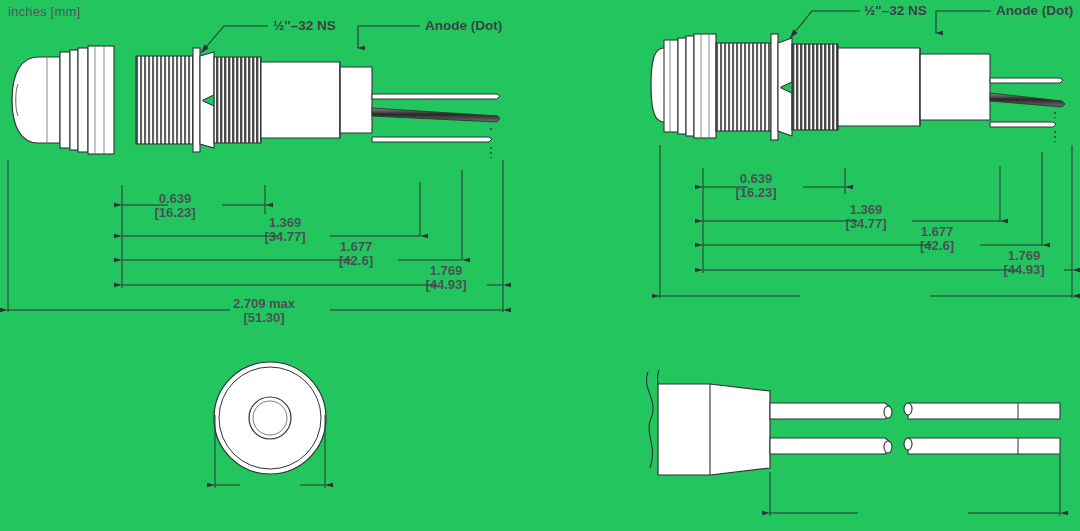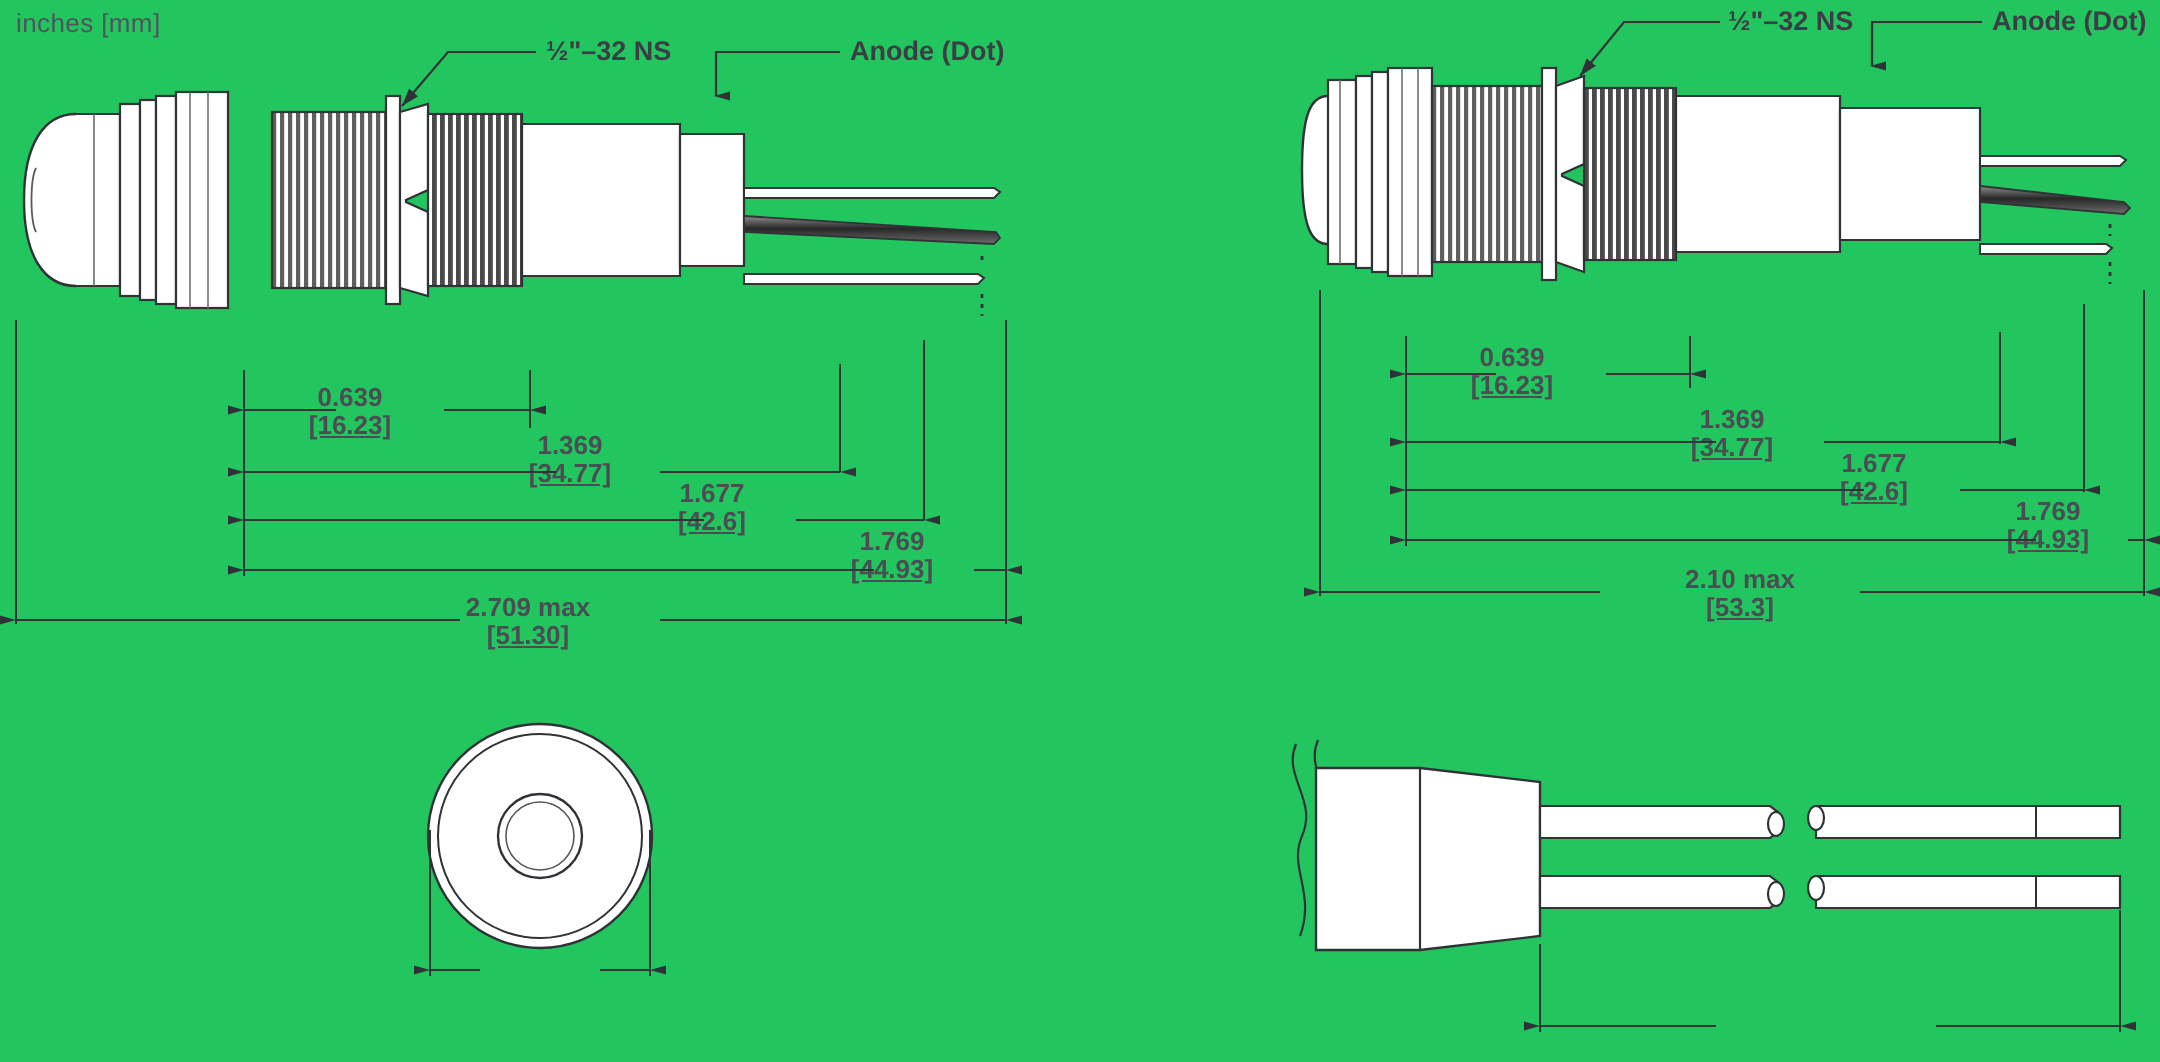--- a/index.html
+++ b/index.html
@@ -27,21 +27,21 @@
   .dim {
     position: absolute;
     color: #4a4e54;
     font-weight: bold;
     white-space: nowrap;
     text-align: center;
     line-height: 1.08;
     font-size: 13px;
     font-family: "Liberation Sans", sans-serif;
   }
-  .dim .mm { display: block; text-decoration: underline; }
+  .dim .mm { display: block; }
   .units {
     position: absolute;
     color: #50555c;
     font-size: 13px;
     font-weight: normal;
     letter-spacing: .2px;
   }
   .callout { font-size: 13.5px; }
 </style>
 </head>
@@ -86,24 +86,20 @@
     <span>1.369</span>
     <span class="mm">[34.77]</span>
   </div>
   <div class="dim" style="left:896px; top:225px; width:82px;">
     <span>1.677</span>
     <span class="mm">[42.6]</span>
   </div>
   <div class="dim" style="left:978px; top:249px; width:92px;">
     <span>1.769</span>
     <span class="mm">[44.93]</span>
-  </div>
-  <div class="dim" style="left:810px; top:283px; width:120px;">
-    <span>2.10  max</span>
-    <span class="mm">[53.3]</span>
   </div>
 
 
 
   <svg width="1080" height="531" viewBox="0 0 1080 531" style="position:absolute;left:0;top:0;">
     <defs>
 
       <marker id="arL" markerWidth="9" markerHeight="7" refX="8" refY="3.5" orient="auto" markerUnits="userSpaceOnUse">
         <path d="M8,3.5 L0,1.2 L0,5.8 Z" fill="#2f3337"></path>
       </marker>

